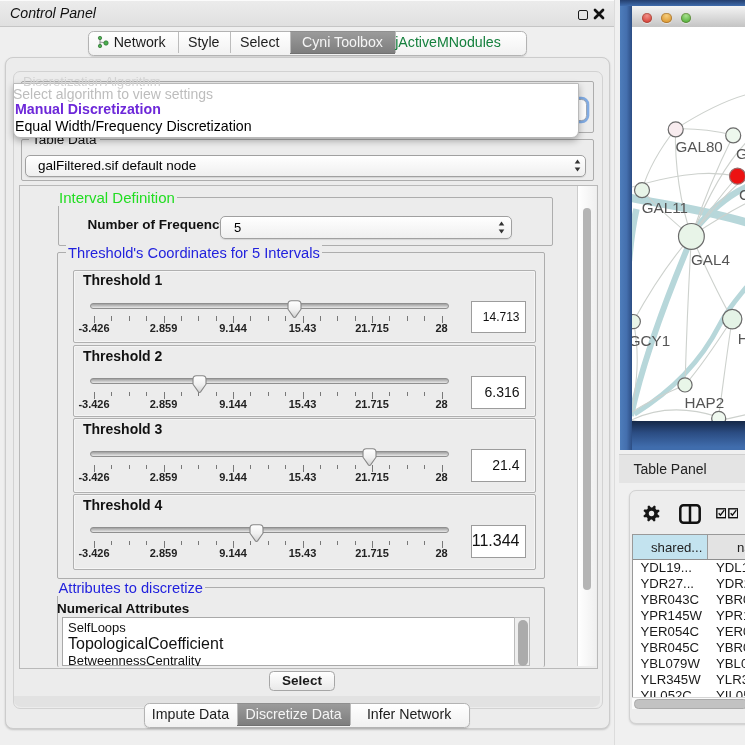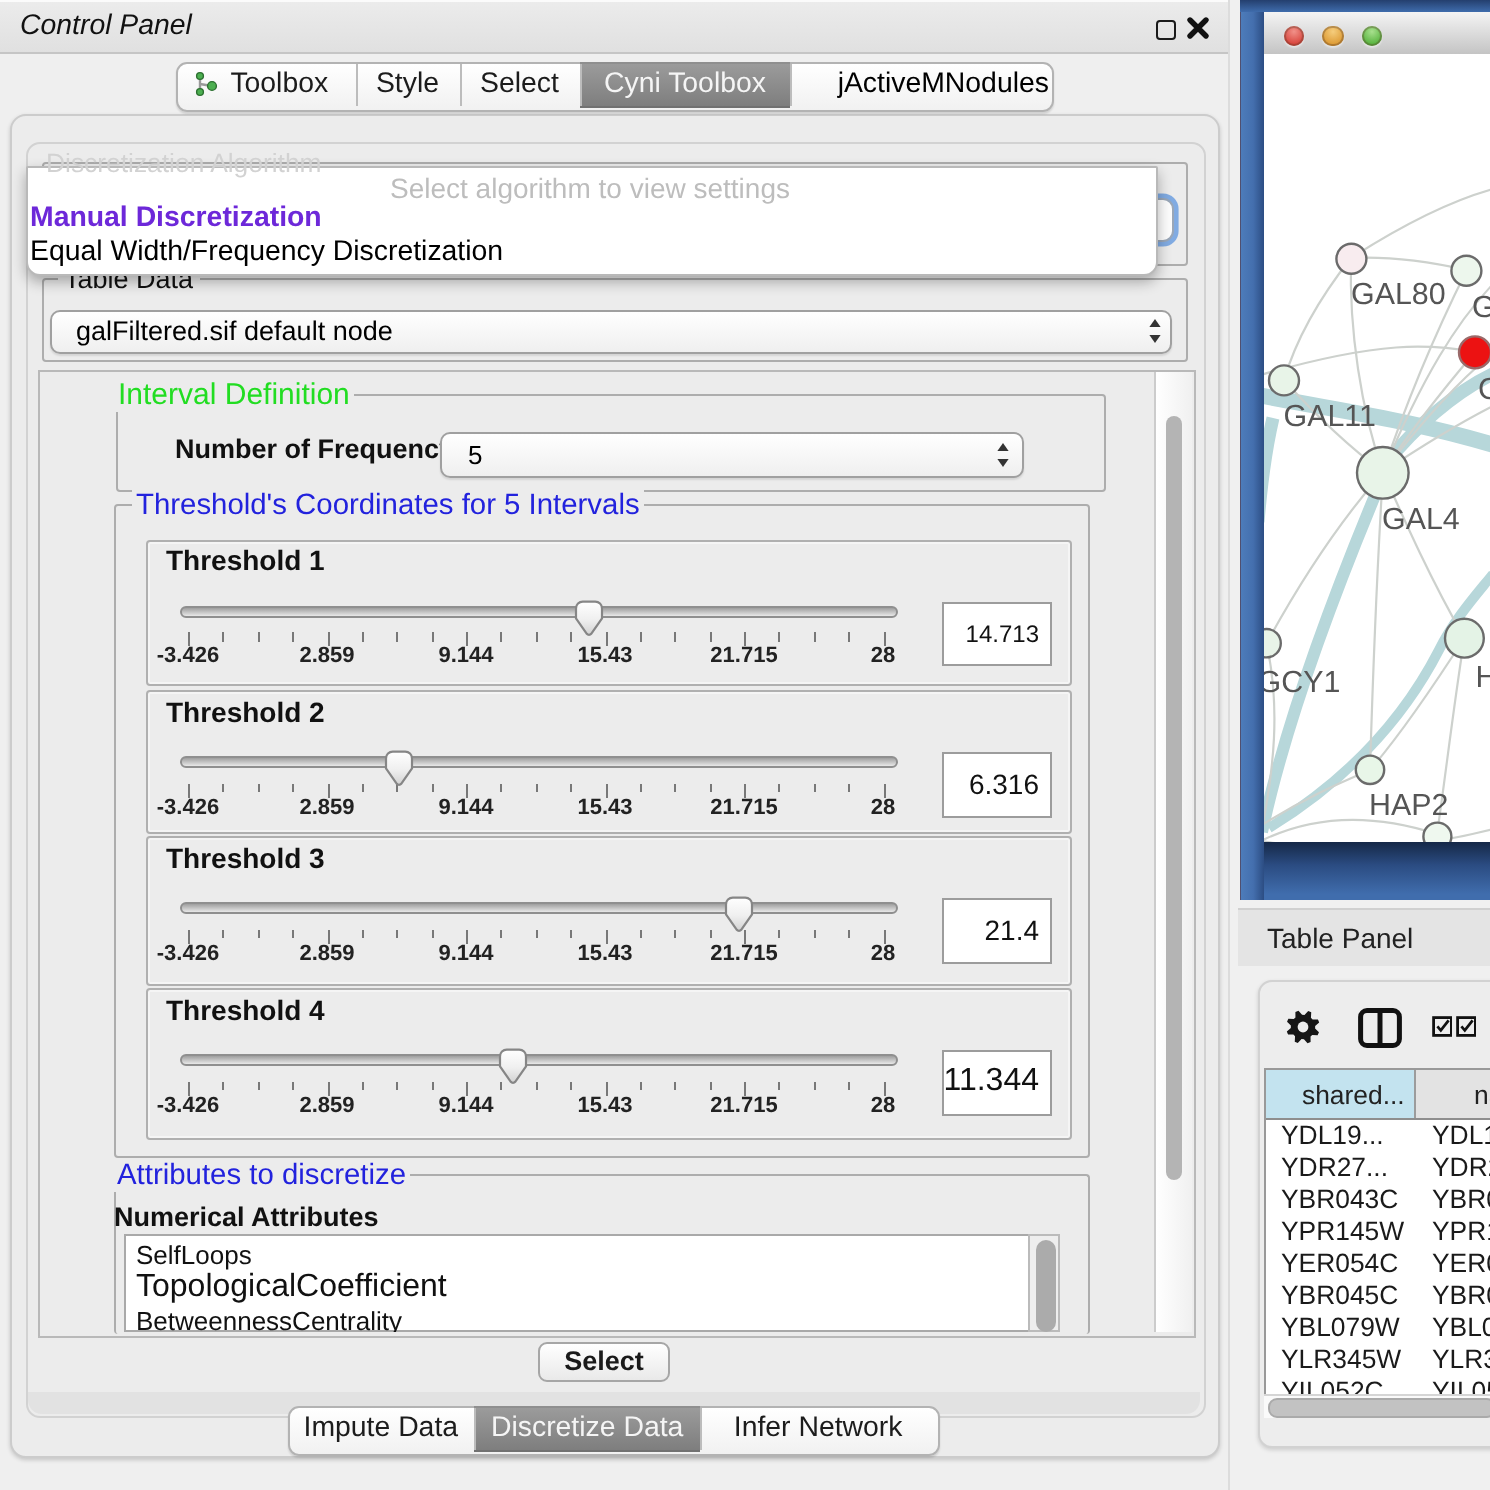--- a/index.html
+++ b/index.html
@@ -15,35 +15,35 @@
   </svg>
 <div class="abs" style="left:5px;top:57px;width:603px;height:670px;background:#ececec;border:1px solid #cccccc;border-radius:8px;box-shadow:0 1px 2px rgba(0,0,0,0.18);"></div>
 <div class="abs" style="left:13px;top:70.5px;width:588px;height:636.5px;background:#ececec;border:1px solid #d2d2d2;border-radius:7px;"></div>
 <div class="abs" style="left:14px;top:696px;width:586px;height:11px;background:#e2e2e2;border-radius:0 0 7px 7px;"></div>
 <div class="abs" style="left:87.5px;top:31px;width:437.0px;height:23px;background:linear-gradient(#ffffff,#f1f1f1);border:1px solid #b3b3b3;border-radius:5.5px;box-shadow:0 1px 1px rgba(0,0,0,0.12);"></div>
 <div class="abs" style="left:177.8px;top:32px;width:1px;height:21px;background:#bcbcbc;"></div>
 <div class="abs" style="left:229.7px;top:32px;width:1px;height:21px;background:#bcbcbc;"></div>
 <div class="abs" style="left:289.8px;top:31px;width:105.39999999999998px;height:23px;background:linear-gradient(#9b9b9b,#7e7e7e);border-top:1px solid #8f8f8f;border-bottom:1px solid #717171;box-sizing:border-box;"></div>
 <div class="abs" style="left:289.8px;top:32px;width:1px;height:21px;background:#bcbcbc;"></div>
 <div class="abs" style="left:395.2px;top:32px;width:1px;height:21px;background:#bcbcbc;"></div>
-<div class="txt" style="left:87.5px;top:31px;width:90.30000000000001px;height:23px;line-height:23px;text-align:center;font-size:14.2px;color:#1c1c1c;"><span style="padding-left:14px;">Toolbox</span></div>
+<div class="txt" style="left:87.5px;top:31px;width:90.30000000000001px;height:23px;line-height:23px;text-align:center;font-size:14.2px;color:#1c1c1c;"><span style="padding-left:14px;">Network</span></div>
 <div class="txt" style="left:177.8px;top:31px;width:51.89999999999998px;height:23px;line-height:23px;text-align:center;font-size:14.2px;color:#1c1c1c;">Style</div>
 <div class="txt" style="left:229.7px;top:31px;width:60.10000000000002px;height:23px;line-height:23px;text-align:center;font-size:14.2px;color:#1c1c1c;">Select</div>
 <div class="txt" style="left:289.8px;top:31px;width:105.39999999999998px;height:23px;line-height:23px;text-align:center;font-size:14.2px;color:#f5f5f5;">Cyni Toolbox</div>
-<div class="txt" style="left:395.2px;top:31px;width:129.3px;height:23px;line-height:23px;text-align:right;font-size:14.2px;color:#000000;">jActiveMNodules</div>
+<div class="txt" style="left:395.2px;top:31px;width:129.3px;height:23px;line-height:23px;text-align:left;font-size:14.2px;color:#15803d;">jActiveMNodules</div>
 <svg class="abs" style="left:96px;top:35px;" width="14" height="15" viewBox="0 0 14 15">
 <path d="M4 3 L4 11 M4 7 L10 8" stroke="#9a9a9a" stroke-width="1.2" fill="none"></path>
 <circle cx="4" cy="3" r="1.7" fill="#4caf50" stroke="#2d7031" stroke-width="0.7"></circle>
 <circle cx="4" cy="11" r="1.7" fill="#4caf50" stroke="#2d7031" stroke-width="0.7"></circle>
 <circle cx="10" cy="8" r="2.2" fill="#4caf50" stroke="#2d7031" stroke-width="0.7"></circle>
 </svg>
 <div class="abs" style="left:21px;top:81px;width:571px;height:49.5px;border:1px solid #adadad;border-radius:2px;"></div>
 <div class="abs" style="left:25px;top:99px;width:560px;height:19.5px;background:#fdfdfd;border:1px solid #9aa7b8;border-radius:5.5px;box-shadow:0 0 0 2.3px rgba(110,160,225,0.85);"></div>
 <div class="abs" style="left:13px;top:83px;width:564px;height:52.5px;background:#ffffff;border:1px solid #b9b9b9;border-radius:1px 1px 7px 7px;box-shadow:0 3px 7px rgba(0,0,0,0.3);z-index:5;"></div>
-<div class="txt" style="left:13px;top:85.5px;width:564px;text-align:center;font-size:14px;color:#bdbdbd;z-index:6;">Select algorithm to view settings</div>
+<div class="txt" style="left:13px;top:85.5px;width:564px;font-size:14px;color:#bdbdbd;z-index:6;">Select algorithm to view settings</div>
 <div class="txt" style="left:15px;top:100.5px;font-size:14.2px;font-weight:bold;color:#6d28d9;z-index:6;">Manual Discretization</div>
 <div class="txt" style="left:15px;top:117.5px;font-size:14.2px;color:#000;z-index:6;">Equal Width/Frequency Discretization</div>
 <div class="txt" style="left:23px;top:74px;font-size:13.2px;color:#d2d2d2;z-index:6;">Discretization Algorithm</div>
 <div class="abs" style="left:21px;top:138.8px;width:571px;height:40.2px;border:1px solid #adadad;border-radius:2px;"></div>
 <div class="txt" style="left:29px;top:132px;font-size:13.5px;color:#111;background:#ececec;padding:0 3px;">Table Data</div>
 <div class="abs" style="left:25px;top:155px;width:559px;height:20px;background:linear-gradient(#ffffff,#efefef);border:1px solid #a0a0a0;border-radius:5px;box-shadow:0 1px 1px rgba(0,0,0,0.1);"></div>
 <div class="txt" style="left:38px;top:158px;font-size:13.5px;color:#000;">galFiltered.sif default node</div>
 <svg class="abs" style="left:574px;top:159px;" width="7" height="13" viewBox="0 0 7 13">
     <path d="M3.5 0.5 L6.3 4.5 L0.7 4.5 Z" fill="#333"></path>
     <path d="M3.5 12.5 L6.3 8.5 L0.7 8.5 Z" fill="#333"></path>

